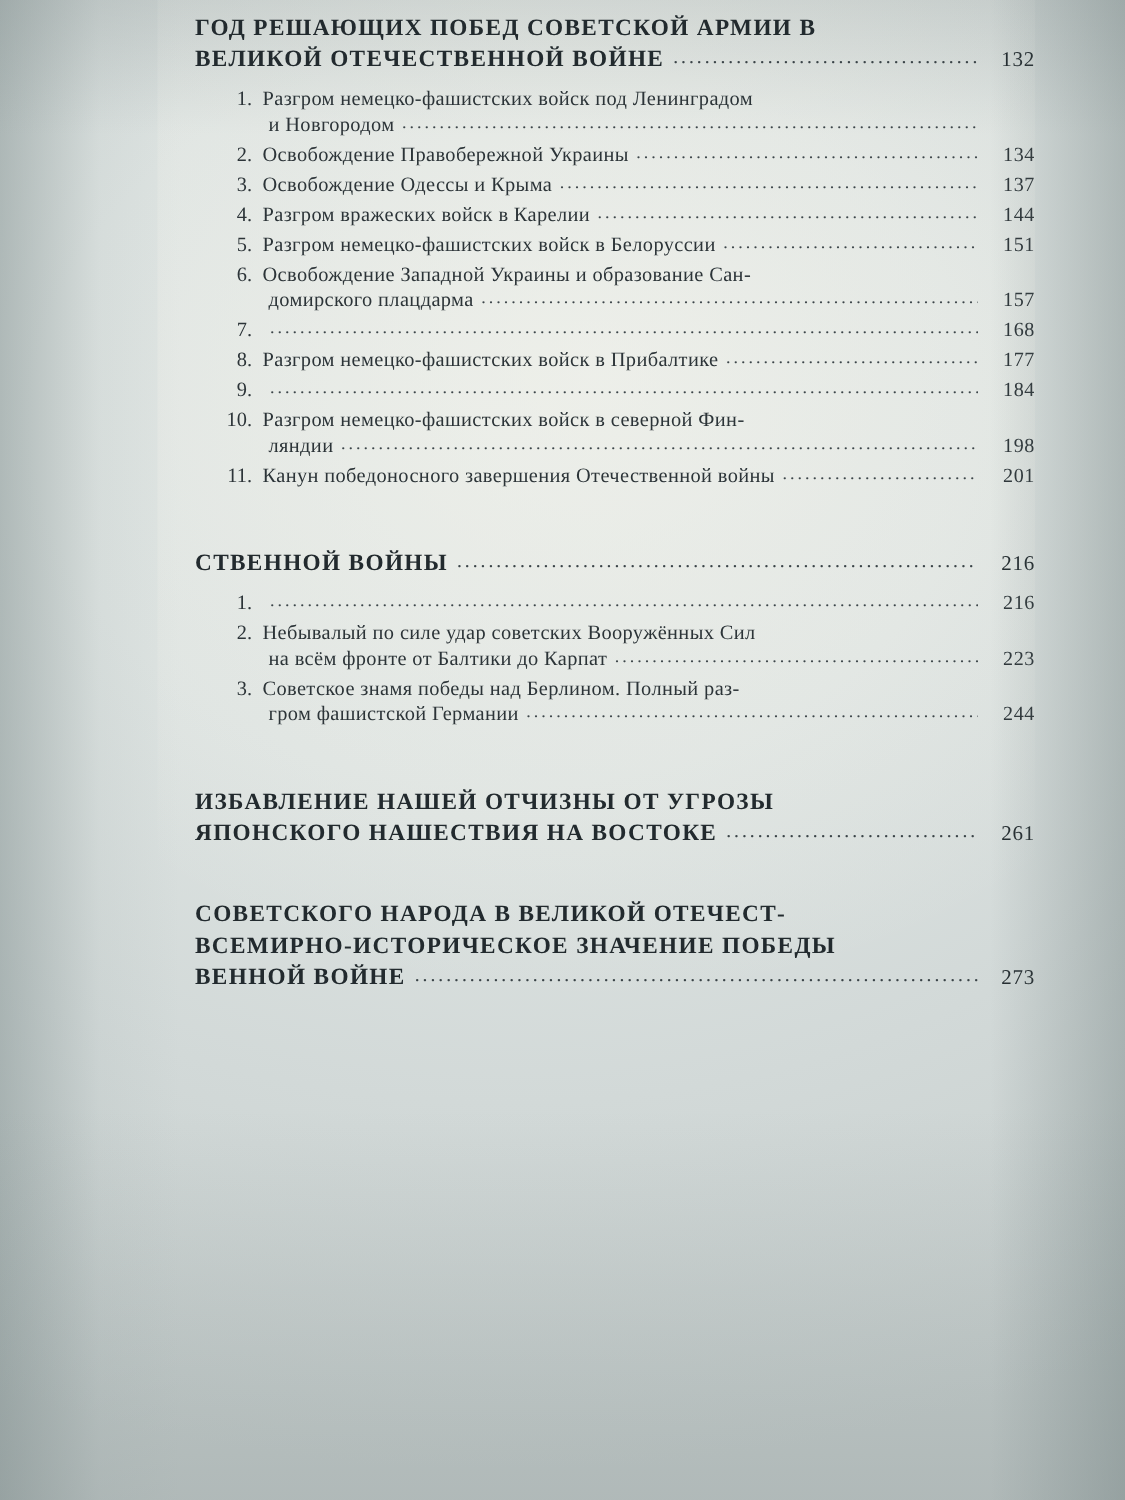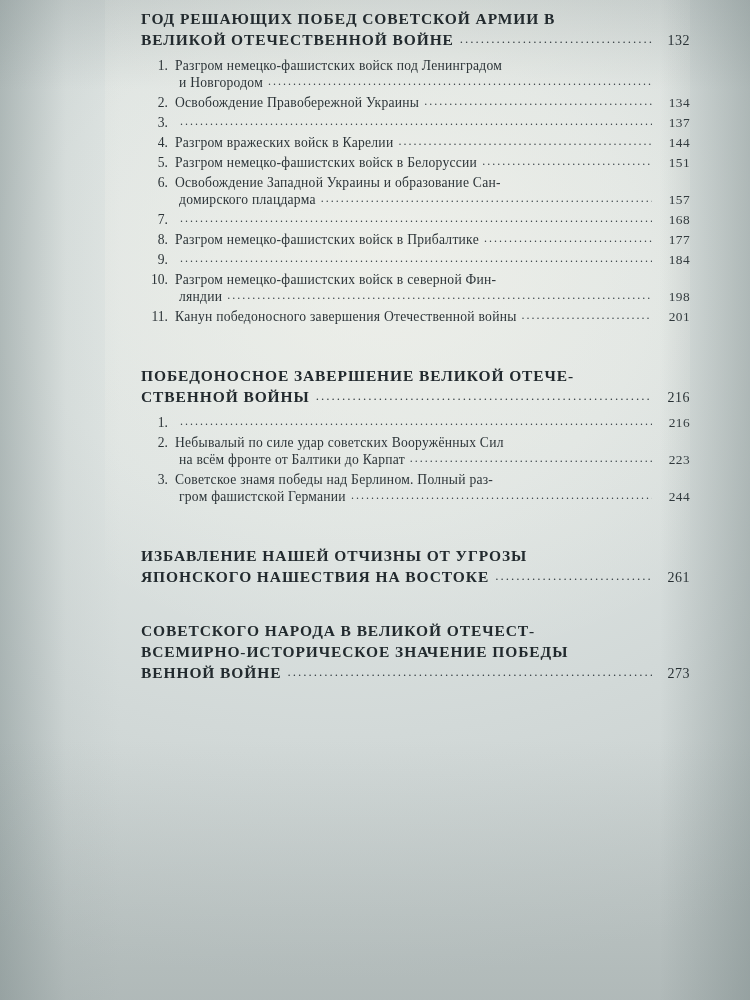--- a/index.html
+++ b/index.html
@@ -77,21 +77,21 @@
     font-weight: bold;
     line-height: 21px;
     color: #222a2e;
     text-transform: uppercase;
   }
   .sec-head .line {
     display: flex;
     align-items: baseline;
     white-space: nowrap;
   }
-  .sec-head .txt { flex: 0 0 auto; margin-left: 11px; }
+  .sec-head .txt { flex: 0 0 auto; }
   .sec-head .leader {
     flex: 1 1 auto;
     overflow: hidden;
     margin: 0 4px 0 6px;
     letter-spacing: 2px;
     font-weight: normal;
     font-size: 13px;
     color: #3a4347;
     transform: translateY(-2px);
   }
@@ -211,20 +211,21 @@
             <span class="num">2.</span>
             <span class="txt">Освобождение Правобережной Украины</span>
             <span class="leader">....................................................................................................................</span>
             <span class="pg">134</span>
           </div>
         </div>
 
         <div class="item">
           <div class="row">
             <span class="num">3.</span>
+            <span class="txt">Освобождение Одессы и Крыма</span>
             <span class="leader">....................................................................................................................</span>
             <span class="pg">137</span>
           </div>
         </div>
 
         <div class="item">
           <div class="row">
             <span class="num">4.</span>
             <span class="txt">Разгром вражеских войск в Карелии</span>
             <span class="leader">....................................................................................................................</span>
@@ -299,23 +300,20 @@
           </div>
         </div>
 
       </div>
     </div>
 
     <div class="gap-lg"></div>
 
     <div class="section">
       <div class="sec-head">
-        <div class="line">
-          <span class="txt">ПОБЕДОНОСНОЕ ЗАВЕРШЕНИЕ ВЕЛИКОЙ ОТЕЧЕ-</span>
-        </div>
         <div class="line">
           <span class="txt">СТВЕННОЙ ВОЙНЫ</span>
           <span class="leader">....................................................................................................................</span>
           <span class="pg">216</span>
         </div>
       </div>
       <div class="items">
 
         <div class="item">
           <div class="row">

